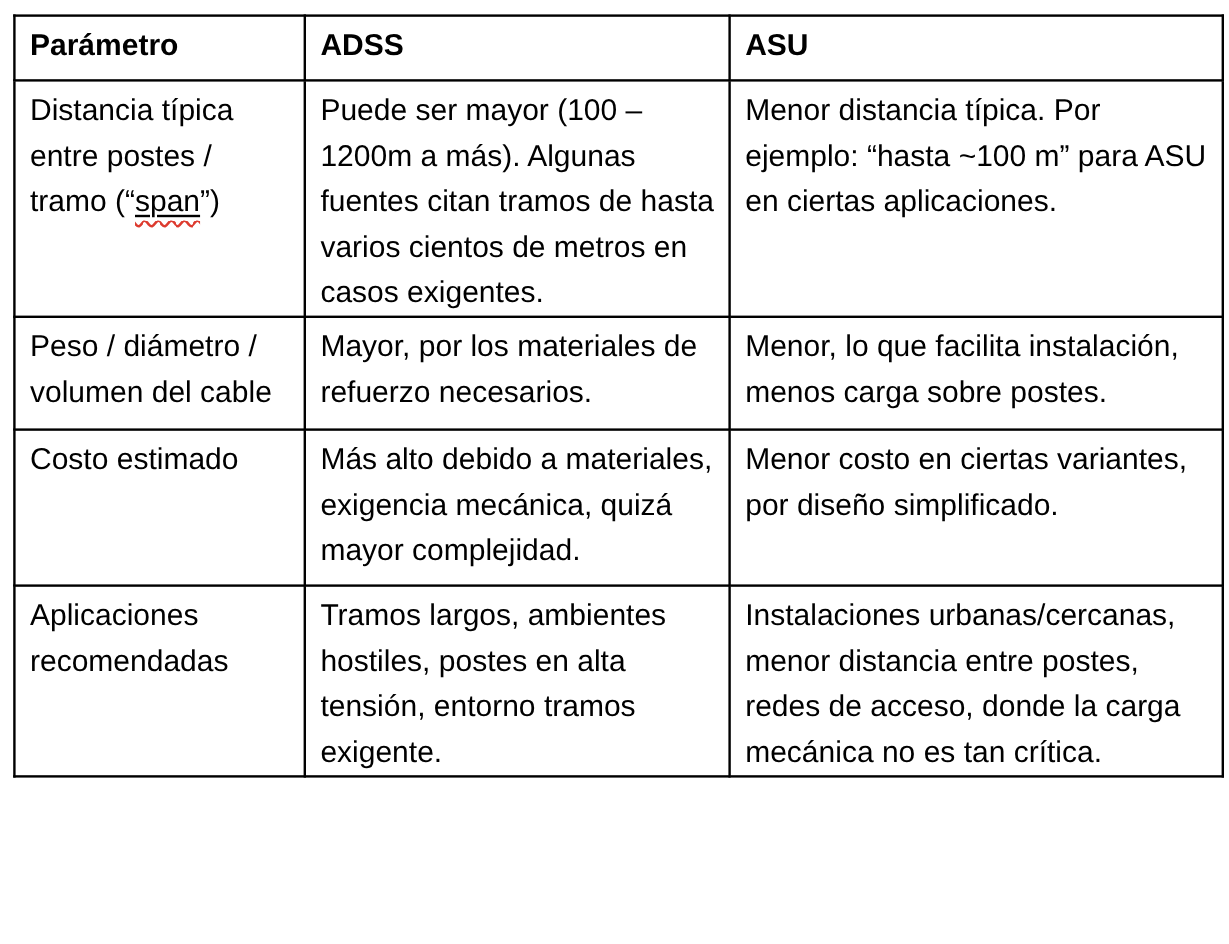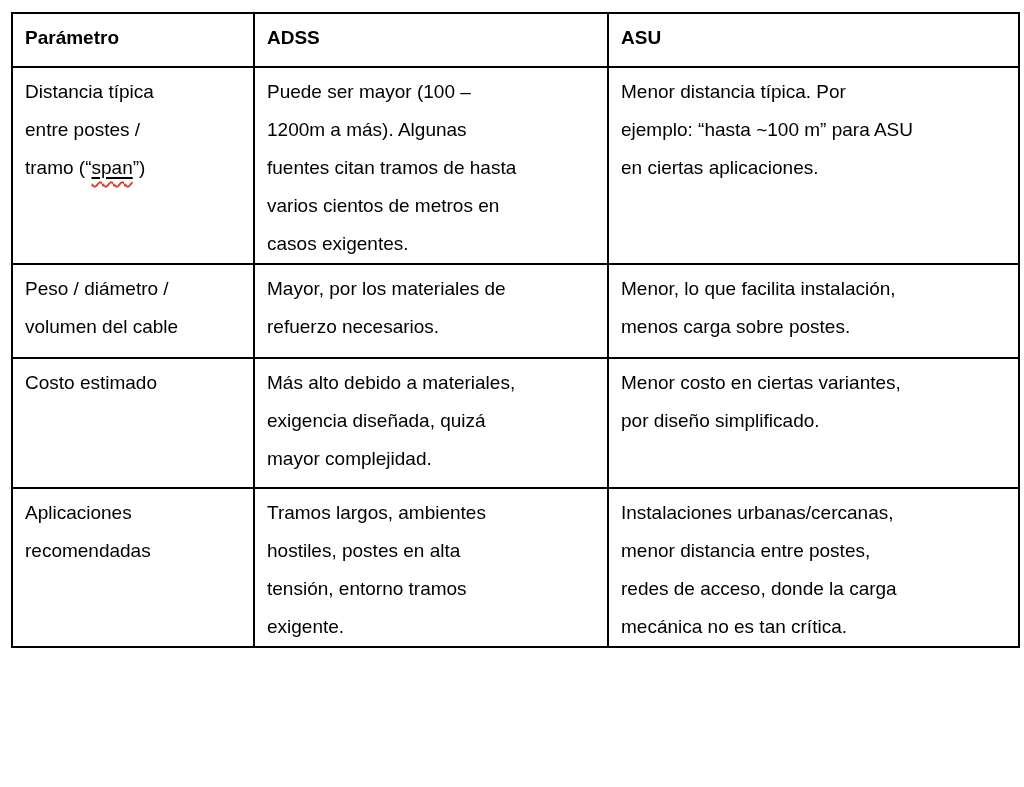--- a/index.html
+++ b/index.html
@@ -21,21 +21,21 @@
     top: 12px;
     border-collapse: collapse;
     table-layout: fixed;
     width: 1007px;
   }
   table.comparison th,
   table.comparison td {
     border: 2px solid #000000;
     vertical-align: top;
     padding: 5px 12px 0 12px;
-    font-size: 19px;
+    font-size: 25px;
     line-height: 38px;
     color: #000000;
     white-space: pre-line;
     overflow: hidden;
     text-align: left;
     font-weight: normal;
   }
   table.comparison th {
     font-weight: bold;
   }
@@ -88,21 +88,21 @@
       <td>Peso / diámetro /
 volumen del cable</td>
       <td>Mayor, por los materiales de
 refuerzo necesarios.</td>
       <td>Menor, lo que facilita instalación,
 menos carga sobre postes.</td>
     </tr>
     <tr style="height:130px;">
       <td>Costo estimado</td>
       <td>Más alto debido a materiales,
-exigencia diseñada, quizá
+exigencia mecánica, quizá
 mayor complejidad.</td>
       <td>Menor costo en ciertas variantes,
 por diseño simplificado.</td>
     </tr>
     <tr style="height:159px;">
       <td>Aplicaciones
 recomendadas</td>
       <td>Tramos largos, ambientes
 hostiles, postes en alta
 tensión, entorno tramos

